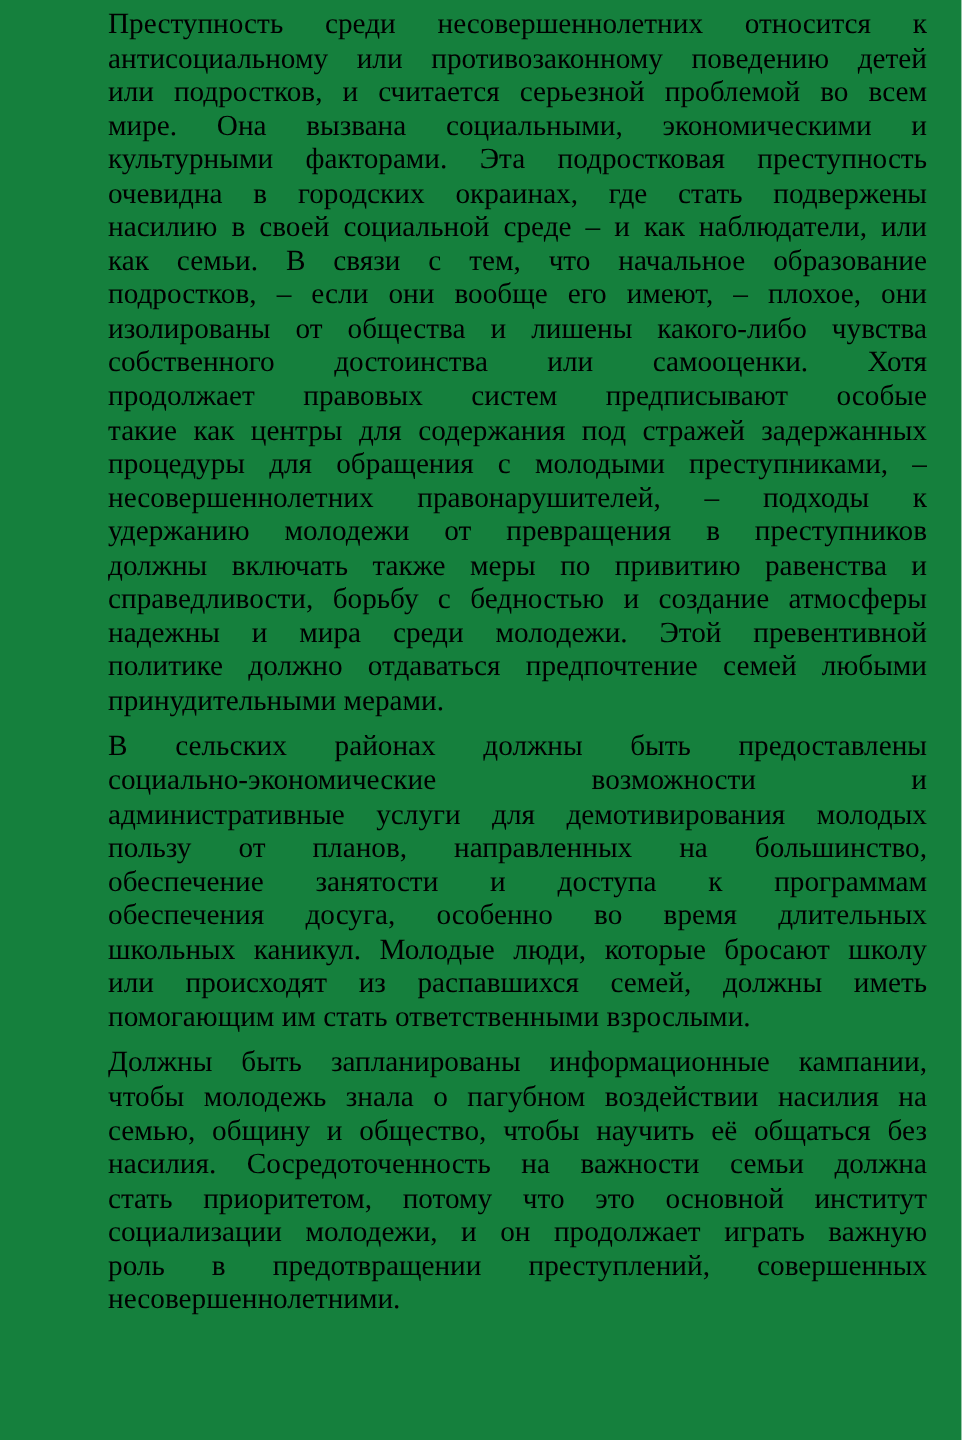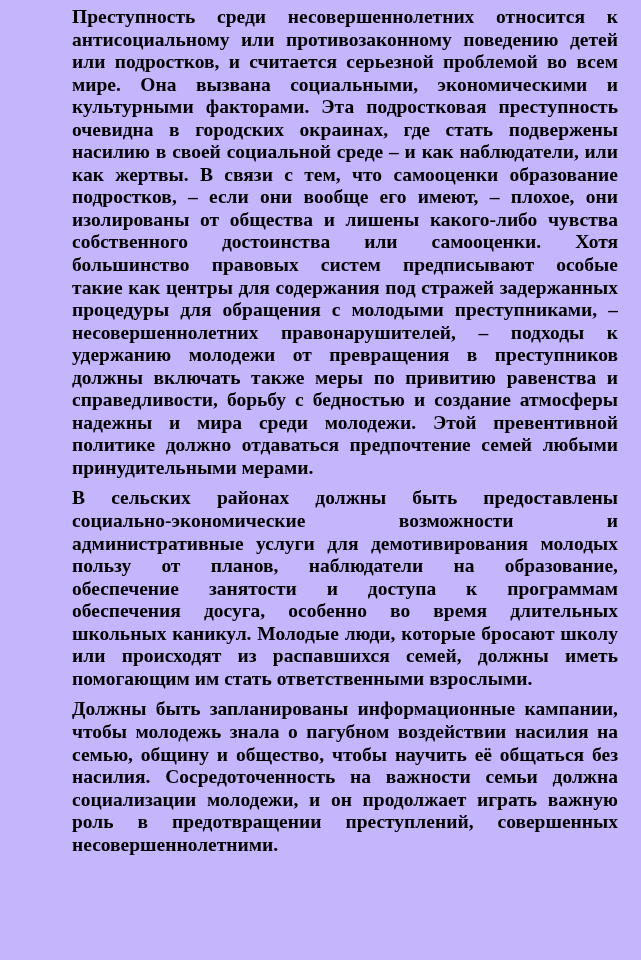--- a/index.html
+++ b/index.html
@@ -5,23 +5,22 @@
   html, body {
     margin: 0;
     padding: 0;
     background: #ffffff;
   }
   .page {
     position: relative;
     box-sizing: border-box;
     width: 641px;
     height: 960px;
-    background: #c4b5fd;
+    background: #15803d;
     overflow: hidden;
-    font-weight: bold;
   }
   .text-block {
     position: absolute;
     top: 6px;
     left: 72px;
     width: 546px;
     font-family: "Liberation Serif", "DejaVu Serif", serif;
     font-size: 19.5px;
     line-height: 22.55px;
     color: #000000;
@@ -49,49 +48,50 @@
 <div class="page">
   <div class="text-block" id="doc" style="color: rgb(0, 0, 0);">
       <div class="paragraph">
         <div class="line">Преступность среди несовершеннолетних относится к</div>
         <div class="line">антисоциальному или противозаконному поведению детей</div>
         <div class="line">или подростков, и считается серьезной проблемой во всем</div>
         <div class="line">мире. Она вызвана социальными, экономическими и</div>
         <div class="line">культурными факторами. Эта подростковая преступность</div>
         <div class="line">очевидна в городских окраинах, где стать подвержены</div>
         <div class="line">насилию в своей социальной среде – и как наблюдатели, или</div>
-        <div class="line">как жертвы. В связи с тем, что самооценки образование</div>
+        <div class="line">как семьи. В связи с тем, что начальное образование</div>
         <div class="line">подростков, – если они вообще его имеют, – плохое, они</div>
         <div class="line">изолированы от общества и лишены какого-либо чувства</div>
         <div class="line">собственного достоинства или самооценки. Хотя</div>
-        <div class="line">большинство правовых систем предписывают особые</div>
+        <div class="line">продолжает правовых систем предписывают особые</div>
         <div class="line">такие как центры для содержания под стражей задержанных</div>
         <div class="line">процедуры для обращения с молодыми преступниками, –</div>
         <div class="line">несовершеннолетних правонарушителей, – подходы к</div>
         <div class="line">удержанию молодежи от превращения в преступников</div>
         <div class="line">должны включать также меры по привитию равенства и</div>
         <div class="line">справедливости, борьбу с бедностью и создание атмосферы</div>
         <div class="line">надежны и мира среди молодежи. Этой превентивной</div>
         <div class="line">политике должно отдаваться предпочтение семей любыми</div>
         <div class="line last">принудительными мерами.</div>
       </div>
       <div class="paragraph">
         <div class="line">В сельских районах должны быть предоставлены</div>
         <div class="line">социально-экономические возможности и</div>
         <div class="line">административные услуги для демотивирования молодых</div>
-        <div class="line">пользу от планов, наблюдатели на образование,</div>
+        <div class="line">пользу от планов, направленных на большинство,</div>
         <div class="line">обеспечение занятости и доступа к программам</div>
         <div class="line">обеспечения досуга, особенно во время длительных</div>
         <div class="line">школьных каникул. Молодые люди, которые бросают школу</div>
         <div class="line">или происходят из распавшихся семей, должны иметь</div>
         <div class="line last">помогающим им стать ответственными взрослыми.</div>
       </div>
       <div class="paragraph">
         <div class="line">Должны быть запланированы информационные кампании,</div>
         <div class="line">чтобы молодежь знала о пагубном воздействии насилия на</div>
         <div class="line">семью, общину и общество, чтобы научить её общаться без</div>
         <div class="line">насилия. Сосредоточенность на важности семьи должна</div>
+        <div class="line">стать приоритетом, потому что это основной институт</div>
         <div class="line">социализации молодежи, и он продолжает играть важную</div>
         <div class="line">роль в предотвращении преступлений, совершенных</div>
         <div class="line last">несовершеннолетними.</div>
       </div>
     </div>
 </div>
 
 </body></html>

